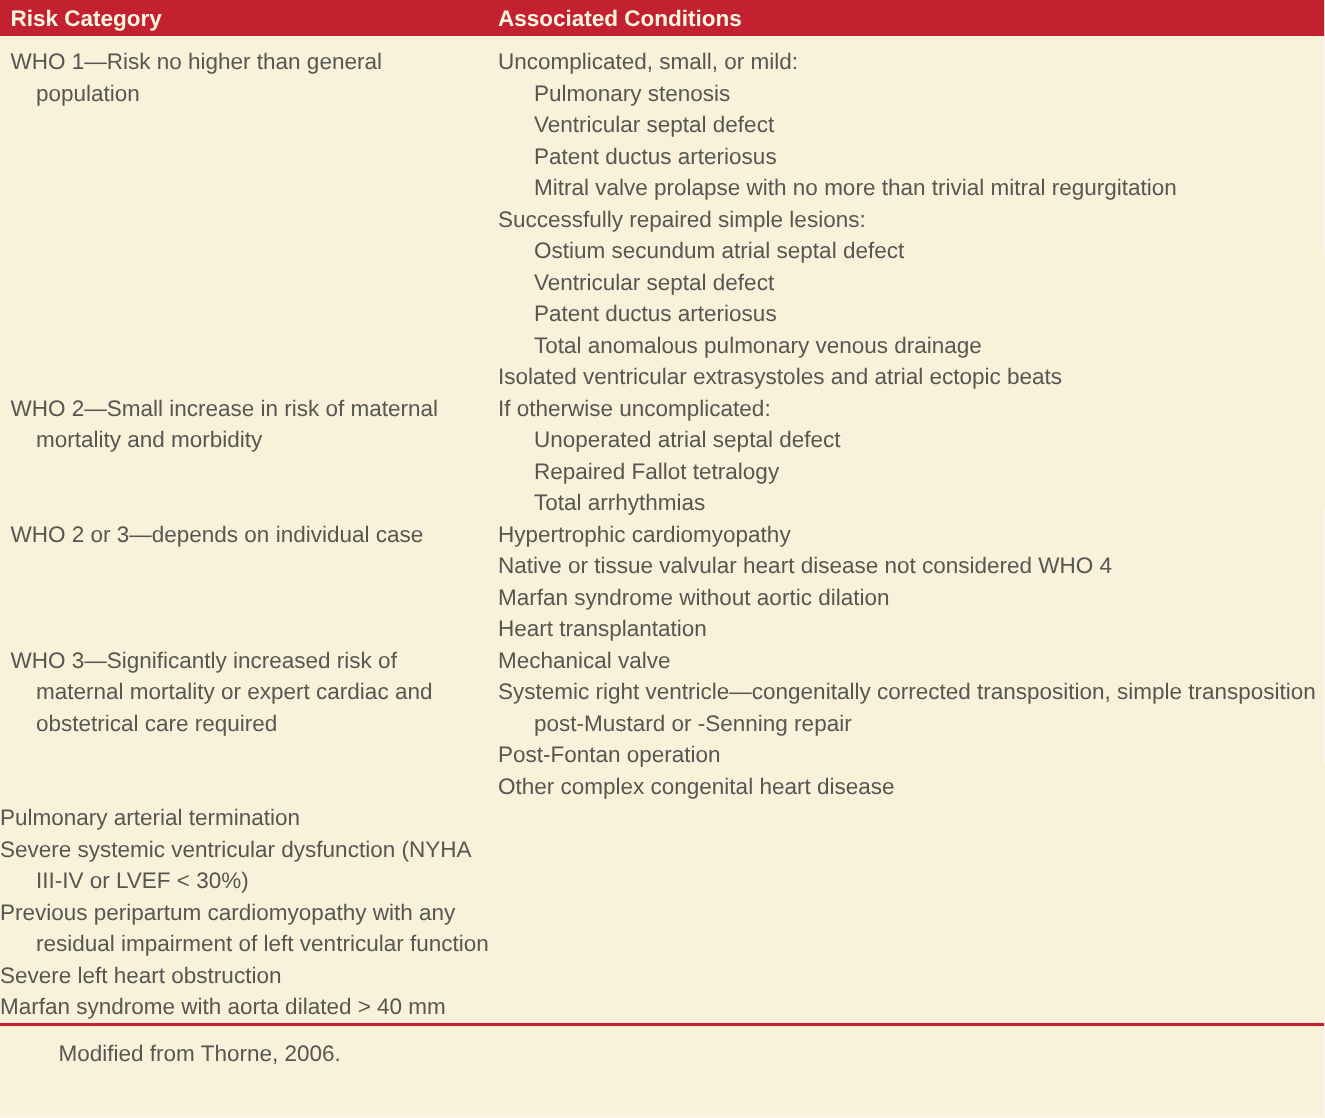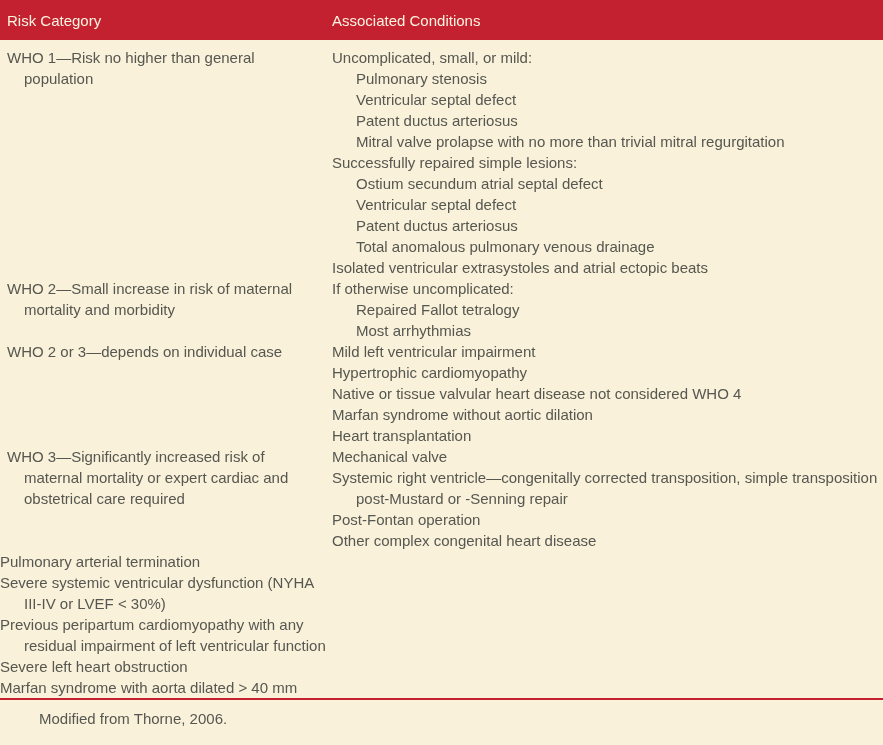--- a/index.html
+++ b/index.html
@@ -9,25 +9,25 @@
     box-sizing: border-box;
     background: var(--body-bg, #f9f1da);
     color: var(--body-text, #565750);
     font-family: "Liberation Sans", sans-serif;
     font-size: 15px;
     overflow: hidden;
   }
   .thead {
     display: grid;
     grid-template-columns: 332px 1fr;
-    height: 40px;
+    height: 24px;
     align-items: center;
     background: var(--header-bg, #c32030);
     color: var(--header-text, #fbf4df);
-    font-weight: normal;
+    font-weight: bold;
   }
   .th-left { padding-left: 7px; }
   .tbody { padding-top: 7px; }
   .row {
     display: grid;
     grid-template-columns: 332px 1fr;
     align-items: start;
   }
   .cat-cell { padding-left: 7px; }
   .cat {
@@ -78,31 +78,31 @@
           <div class="cond i0">Isolated ventricular extrasystoles and atrial ectopic beats</div>
         </div>
   </div>
 
   <div class="row">
     <div class="cat-cell">
       <div class="cat">WHO 2—Small increase in risk of maternal mortality and morbidity</div>
     </div>
     <div class="cond-cell">
           <div class="cond i0">If otherwise uncomplicated:</div>
+          <div class="cond i1">Unoperated atrial septal defect</div>
           <div class="cond i1">Repaired Fallot tetralogy</div>
-          <div class="cond i1">Most arrhythmias</div>
+          <div class="cond i1">Total arrhythmias</div>
         </div>
   </div>
 
   <div class="row">
     <div class="cat-cell">
       <div class="cat">WHO 2 or 3—depends on individual case</div>
     </div>
     <div class="cond-cell">
-          <div class="cond i0">Mild left ventricular impairment</div>
           <div class="cond i0">Hypertrophic cardiomyopathy</div>
           <div class="cond i0">Native or tissue valvular heart disease not considered WHO 4</div>
           <div class="cond i0">Marfan syndrome without aortic dilation</div>
           <div class="cond i0">Heart transplantation</div>
         </div>
   </div>
 
   <div class="row">
     <div class="cat-cell">
       <div class="cat">WHO 3—Significantly increased risk of maternal mortality or expert cardiac and obstetrical care required</div>

